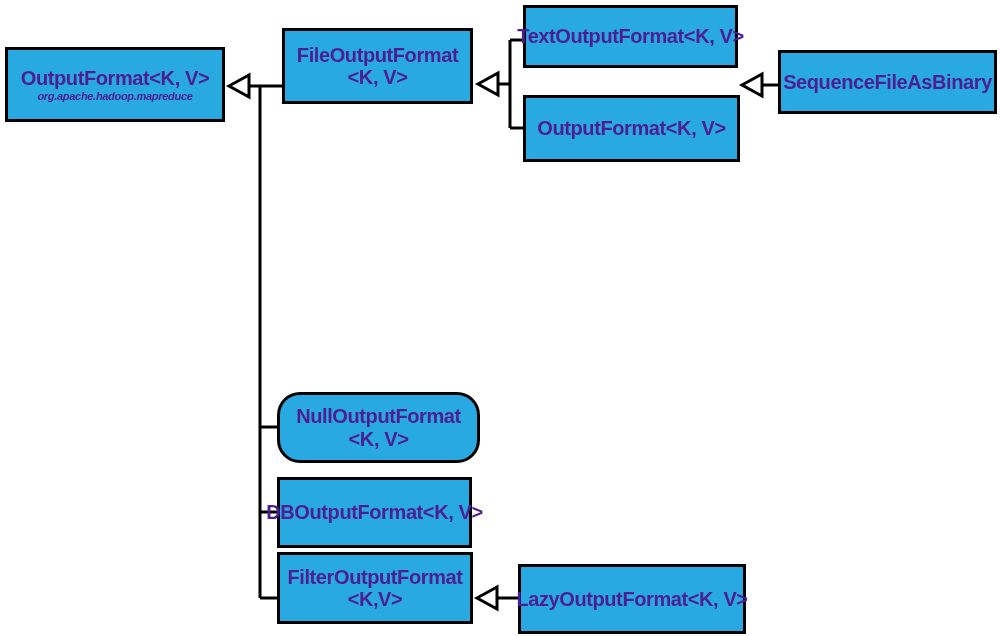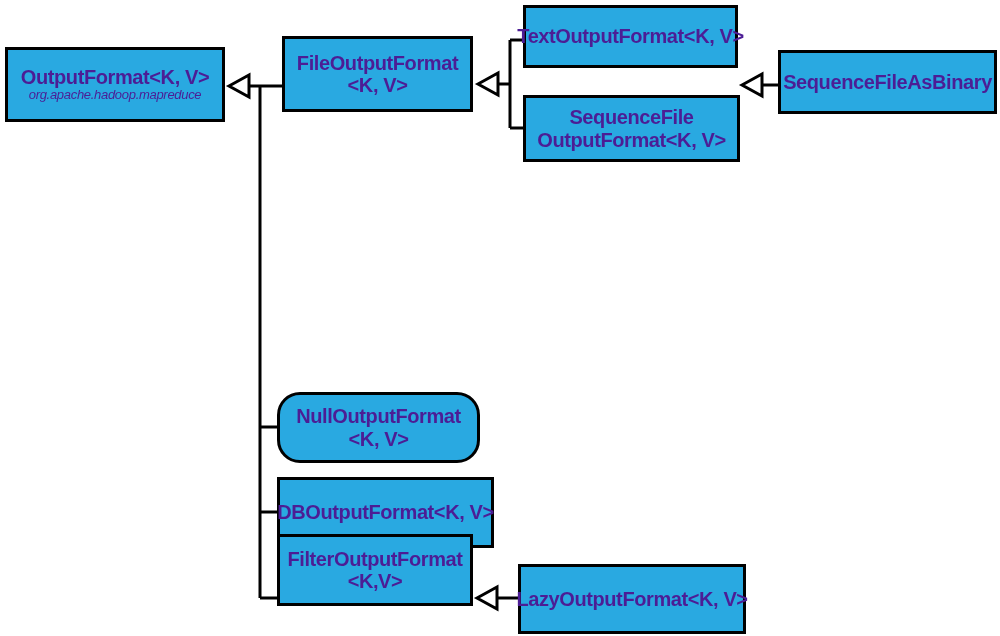--- a/index.html
+++ b/index.html
@@ -40,33 +40,33 @@
     justify-content: center;
     text-align: center;
     font-weight: bold;
     font-size: 20px;
     line-height: 1.12;
     letter-spacing: -0.4px;
     white-space: nowrap;
   }
   .node .sub {
     font-style: italic;
-    font-weight: 400;
-    font-size: 13px;
+    font-weight: 700;
+    font-size: 11px;
     letter-spacing: -0.3px;
   }
   
   #n-output      { left: 5px;   top: 47px;  width: 220px; height: 75px; }
-  #n-file        { left: 282px; top: 36px;  width: 191px; height: 76px; }
+  #n-file        { left: 282px; top: 28px;  width: 191px; height: 76px; }
   #n-text        { left: 523px; top: 5px;   width: 215px; height: 63px; }
   #n-seq         { left: 523px; top: 95px;  width: 217px; height: 67px; }
   #n-seqbin      { left: 778px; top: 50px;  width: 219px; height: 64px; }
   #n-null        { left: 277px; top: 392px; width: 203px; height: 71px; border-radius: 23px; }
-  #n-db          { left: 277px; top: 477px; width: 217px; height: 71px; }
-  #n-filter      { left: 277px; top: 534px; width: 196px; height: 72px; }
+  #n-db          { left: 277px; top: 477px; width: 195px; height: 71px; }
+  #n-filter      { left: 277px; top: 552px; width: 196px; height: 72px; }
   #n-lazy        { left: 518px; top: 564px; width: 228px; height: 70px; }
 </style>
 </head>
 <body>
 
 <div class="canvas">
 
   <svg class="edges" viewBox="0 0 1000 636" xmlns="http://www.w3.org/2000/svg">
 
     <polygon points="229,86 249,75 249,97"></polygon>
@@ -97,21 +97,20 @@
   <div class="node" id="n-file">
     <span>FileOutputFormat</span>
     <span>&lt;K, V&gt;</span>
   </div>
 
   <div class="node" id="n-text">
     <span>TextOutputFormat&lt;K, V&gt;</span>
   </div>
 
   <div class="node" id="n-seq">
-    <span>SequenceFile</span>
     <span>OutputFormat&lt;K, V&gt;</span>
   </div>
 
   <div class="node" id="n-seqbin">
     <span>SequenceFileAsBinary</span>
   </div>
 
   <div class="node" id="n-null">
     <span>NullOutputFormat</span>
     <span>&lt;K, V&gt;</span>

